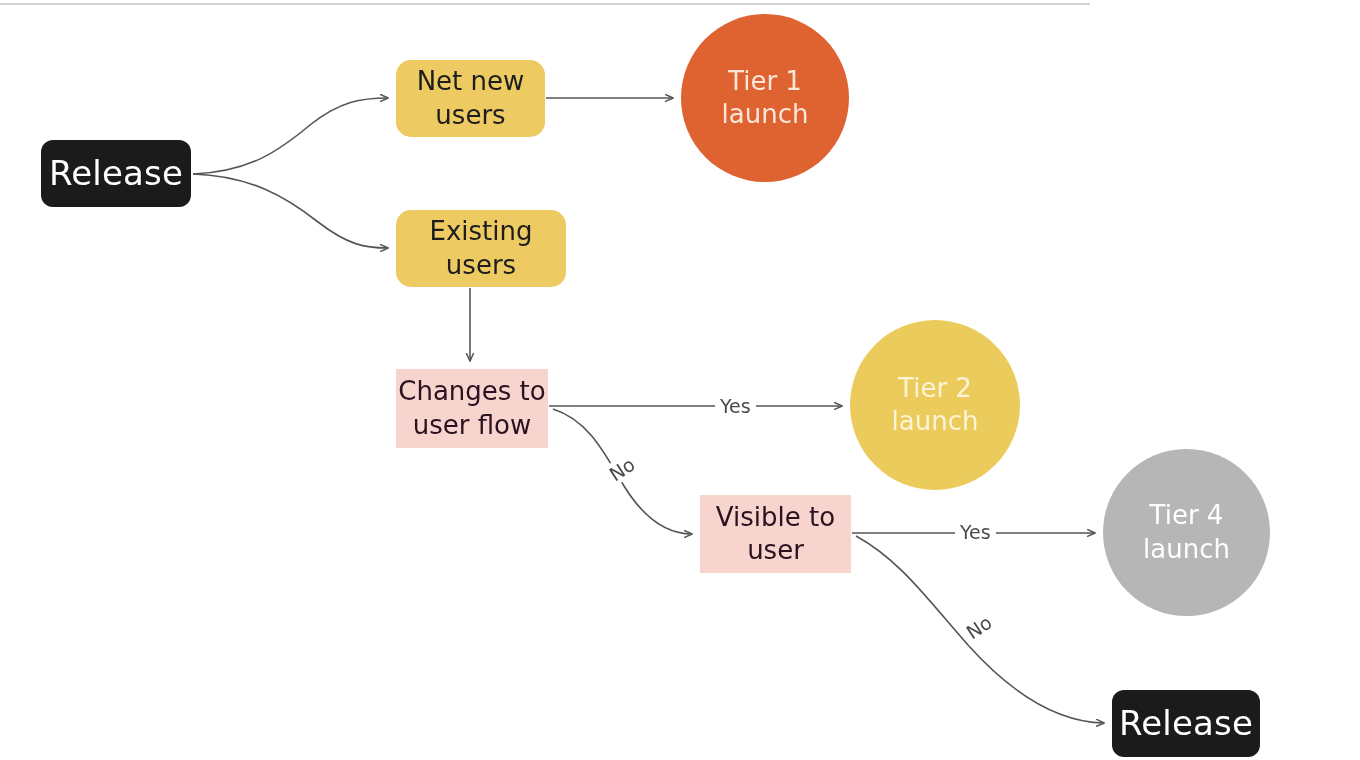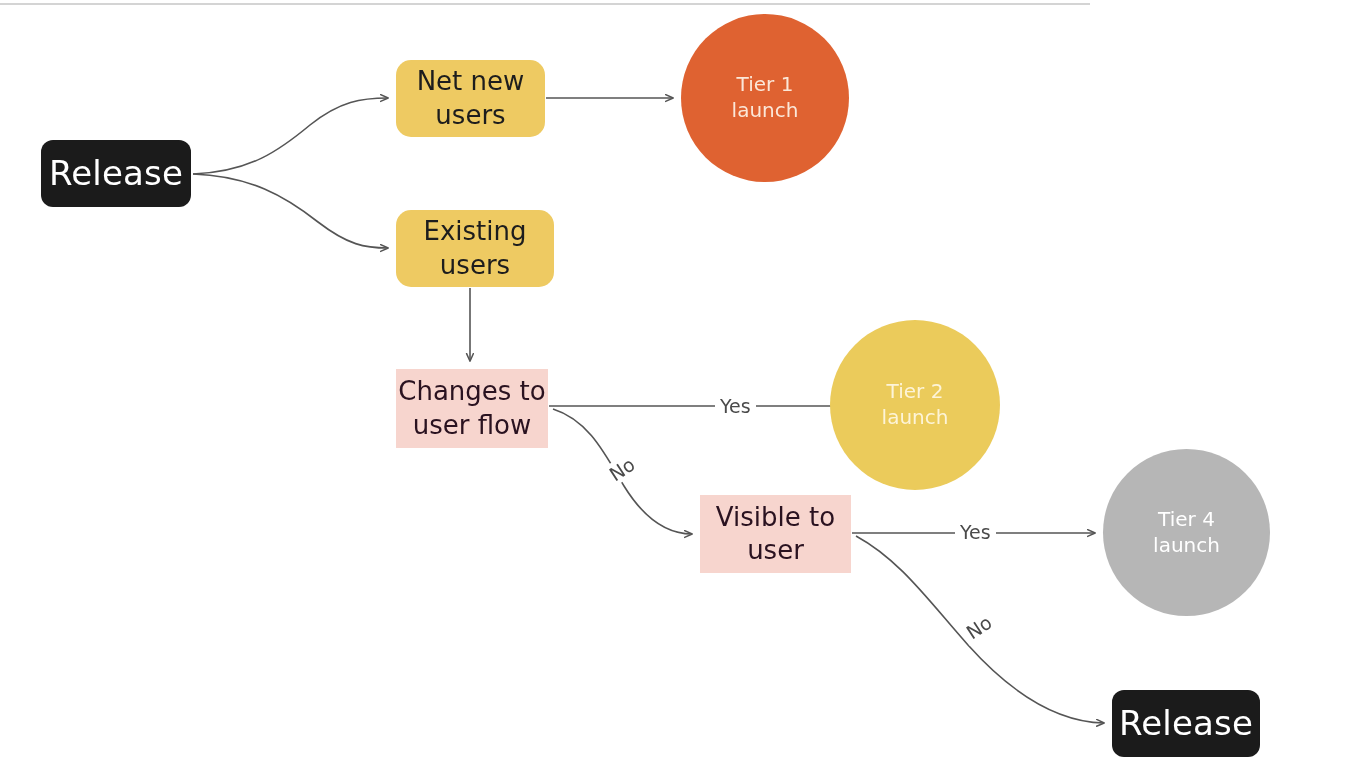--- a/index.html
+++ b/index.html
@@ -59,21 +59,21 @@
     font-size: 26px;
     border-radius: 15px;
   }
   .node-rect-pink {
     background: #f7d5ce;
     color: #2a1220;
     font-size: 26px;
   }
   .node-circle {
     border-radius: 50%;
-    font-size: 20px;
+    font-size: 26px;
   }
   .circle-orange {
     background: #df6231;
     color: #fbe7d8;
   }
   .circle-yellow {
     background: #ebcb5b;
     color: #fdf4d8;
   }
   .circle-gray {
@@ -126,41 +126,41 @@
 
   <div class="node node-terminal" style="left:41px; top:140px; width:150px; height:67px;">
     <span>Release</span>
   </div>
 
   <div class="node node-rect-yellow" style="left:396px; top:60px; width:149px; height:77px;">
     <span>Net new
 users</span>
   </div>
 
-  <div class="node node-rect-yellow" style="left:396px; top:210px; width:158px; height:77px;">
+  <div class="node node-rect-yellow" style="left:396px; top:210px; width:170px; height:77px;">
     <span>Existing
 users</span>
   </div>
 
   <div class="node node-rect-pink" style="left:700px; top:495px; width:151px; height:78px;">
     <span>Visible to
 user</span>
   </div>
 
   <div class="node node-rect-pink" style="left:396px; top:369px; width:152px; height:79px;">
     <span>Changes to
 user flow</span>
   </div>
 
   <div class="node node-circle circle-orange" style="left:681px; top:14px; width:168px; height:168px;">
     <span>Tier 1
 launch</span>
   </div>
 
-  <div class="node node-circle circle-yellow" style="left:830px; top:320px; width:170px; height:170px;">
+  <div class="node node-circle circle-yellow" style="left:850px; top:320px; width:170px; height:170px;">
     <span>Tier 2
 launch</span>
   </div>
 
   <div class="node node-circle circle-gray" style="left:1103px; top:449px; width:167px; height:167px;">
     <span>Tier 4
 launch</span>
   </div>
 
   <div class="node node-terminal" style="left:1112px; top:690px; width:148px; height:67px;">

